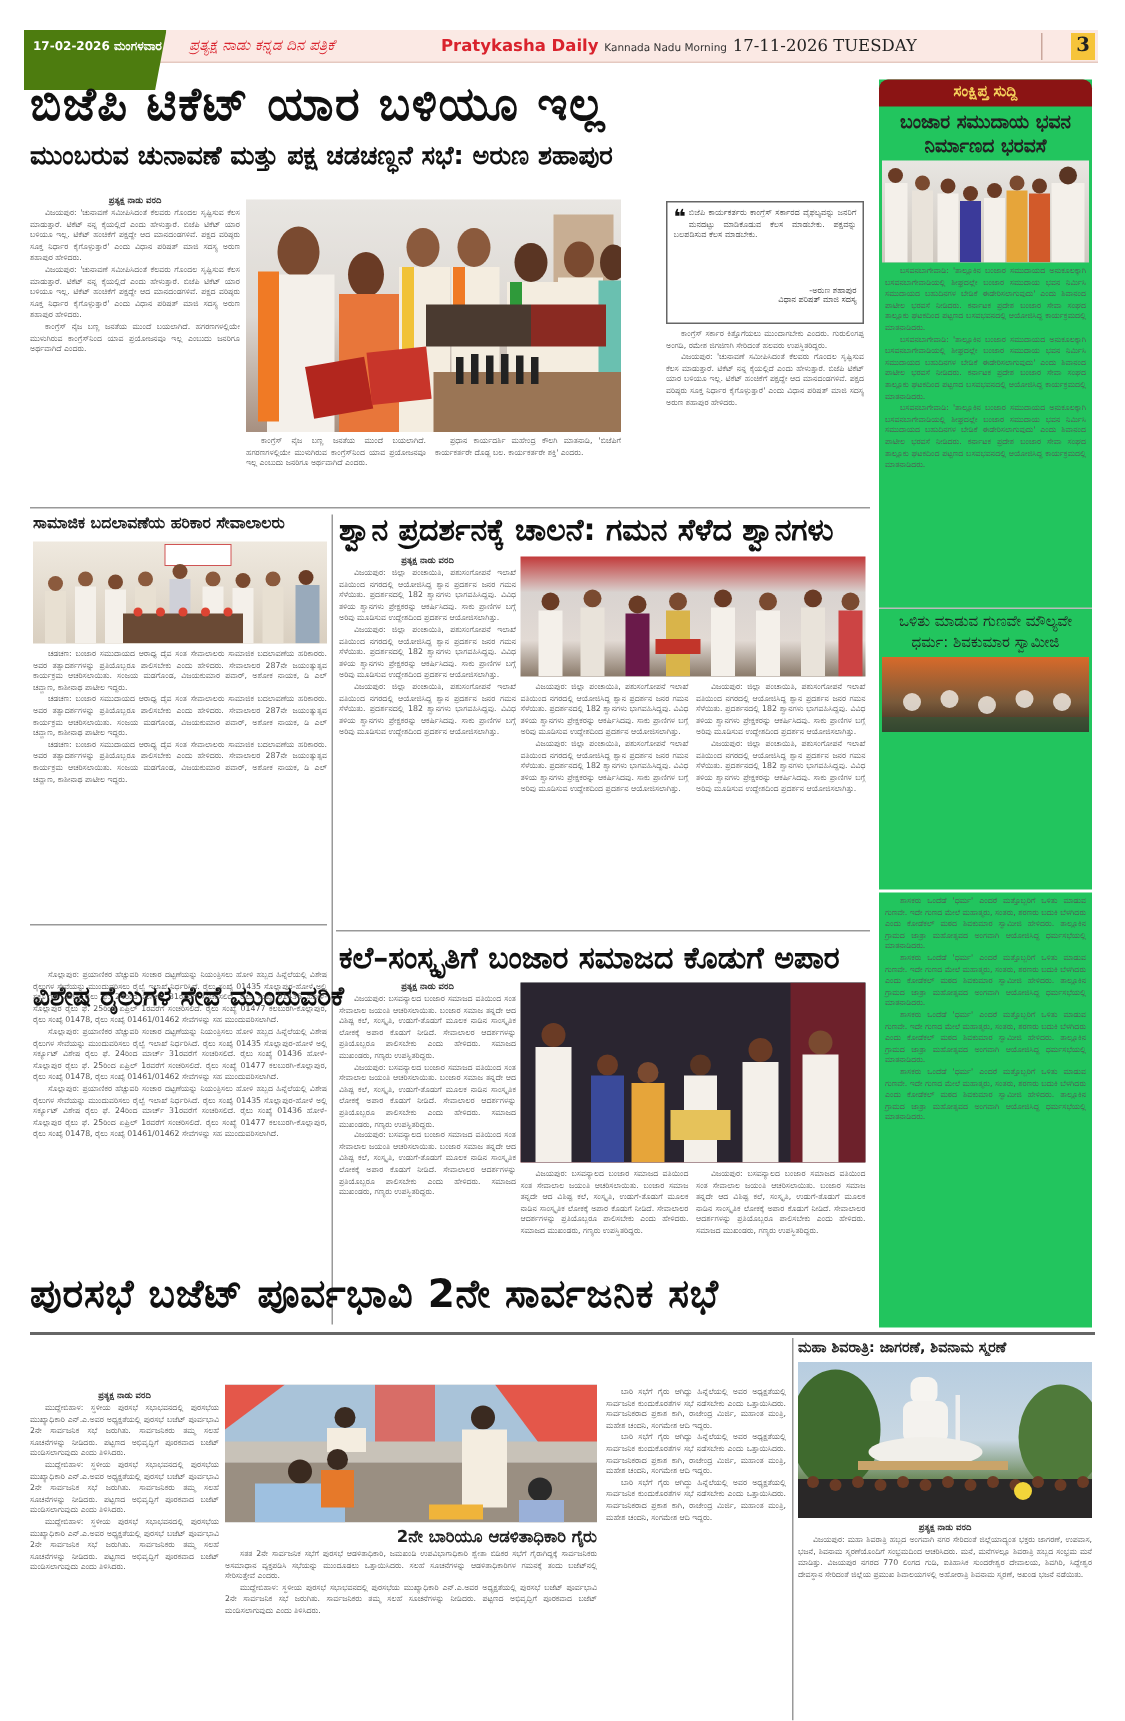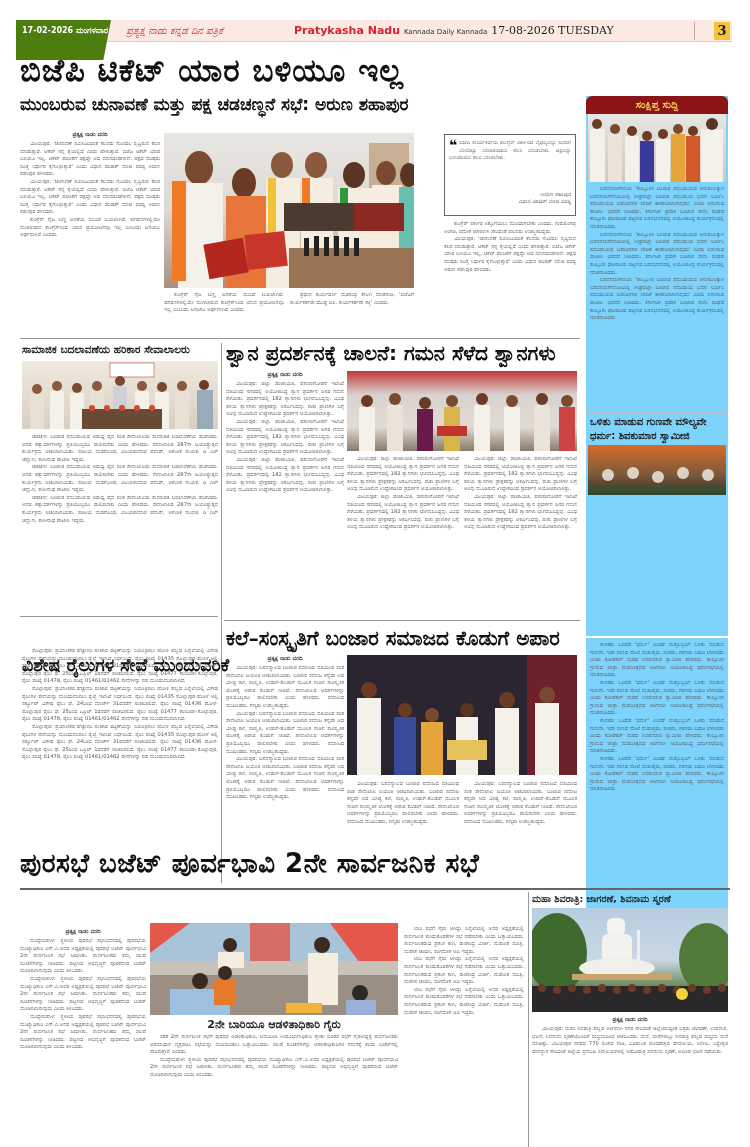--- a/index.html
+++ b/index.html
@@ -15,35 +15,35 @@
   .mast-sep{left:678px;top:2px;width:1px;height:18px;background:#c9a79c;}
   .mast-page{left:698px;top:2px;width:16px;height:18px;background:#f6c43a;color:#222;font-family:"DejaVu Serif",serif;font-weight:bold;font-size:13px;text-align:center;line-height:18px;}
   
   .h1{font-weight:bold;color:#111;letter-spacing:1px;white-space:nowrap;}
   .rule{background:#999;height:1px;}
   .vrule{background:#999;width:1px;}
   .body-text{font-size:5.2px;line-height:7.6px;color:#555;text-align:justify;overflow:hidden;}
   .body-text p{text-indent:10px;}
   .byline{font-size:5.6px;font-weight:bold;text-align:center;color:#333;}
   .photo{overflow:hidden;}
-  .sidebar{background:#7dd3fc;margin-top:43px;}
+  .sidebar{background:#22c55e;}
   .side-tag{background:#8b1414;color:#f6d25c;font-weight:bold;text-align:center;font-size:10px;border-radius:6px 6px 0 0;}
   .quote-box{border:1px solid #666;background:#fff;padding:4px;}
   .sechead{font-weight:bold;color:#222;white-space:nowrap;overflow:hidden;}
 </style>
 </head>
 <body>
 
 <div class="abs mast">
   <div class="abs mast-date">17-02-2026 ಮಂಗಳವಾರ</div>
   <div class="abs mast-kn">ಪ್ರತ್ಯಕ್ಷ ನಾಡು ಕನ್ನಡ ದಿನ ಪತ್ರಿಕೆ</div>
   <div class="abs mast-en">
-    <span>Pratykasha Nadu</span>
-    <small>Kannada Daily Kannada</small>
-    <span class="dt">17-08-2026 TUESDAY</span>
+    <span>Pratykasha Daily</span>
+    <small>Kannada Nadu Morning</small>
+    <span class="dt">17-11-2026 TUESDAY</span>
   </div>
   <div class="abs mast-sep"></div>
   <div class="abs mast-page">3</div>
 </div>
 
 <div class="abs h1" style="left:20px;top:52px;font-size:31px;">ಬಿಜೆಪಿ ಟಿಕೆಟ್ ಯಾರ ಬಳಿಯೂ ಇಲ್ಲ</div>
 <div class="abs h1" style="left:20px;top:94px;font-size:17px;letter-spacing:0;">ಮುಂಬರುವ ಚುನಾವಣೆ ಮತ್ತು ಪಕ್ಷ ಚಡಚಣ್ಧನೆ ಸಭೆ: ಅರುಣ ಶಹಾಪುರ</div>
 
 <div class="abs" style="left:20px;top:131px;width:140px;">
   <div class="byline">ಪ್ರತ್ಯಕ್ಷ ನಾಡು ವರದಿ</div>
@@ -109,20 +109,21 @@
   <div style="font-size:5.4px;text-align:right;color:#444;">-ಅರುಣ ಶಹಾಪುರ</div>
   <div style="font-size:5.4px;text-align:right;color:#444;">ವಿಧಾನ ಪರಿಷತ್ ಮಾಜಿ ಸದಸ್ಯ</div>
 </div>
 <div class="abs body-text" style="left:444px;top:220px;width:132px;height:110px;">
   <p>ಕಾಂಗ್ರೆಸ್ ಸರ್ಕಾರ ಕಿತ್ತೊಗೆಯಲು ಮುಂದಾಗಬೇಕು ಎಂದರು. ಗುರುಲಿಂಗಪ್ಪ ಅಂಗಡಿ, ರಮೇಶ ಜಿಗಜಿಣಗಿ ಸೇರಿದಂತೆ ಹಲವರು ಉಪಸ್ಥಿತರಿದ್ದರು.</p>
   <p>ವಿಜಯಪುರ: 'ಚುನಾವಣೆ ಸಮೀಪಿಸಿದಂತೆ ಕೆಲವರು ಗೊಂದಲ ಸೃಷ್ಟಿಸುವ ಕೆಲಸ ಮಾಡುತ್ತಾರೆ. ಟಿಕೆಟ್ ನನ್ನ ಕೈಯಲ್ಲಿದೆ ಎಂದು ಹೇಳುತ್ತಾರೆ. ಬಿಜೆಪಿ ಟಿಕೆಟ್ ಯಾರ ಬಳಿಯೂ ಇಲ್ಲ. ಟಿಕೆಟ್ ಹಂಚಿಕೆಗೆ ಪಕ್ಷದ್ದೇ ಆದ ಮಾನದಂಡಗಳಿವೆ. ಪಕ್ಷದ ವರಿಷ್ಠರು ಸೂಕ್ತ ನಿರ್ಧಾರ ಕೈಗೊಳ್ಳುತ್ತಾರೆ' ಎಂದು ವಿಧಾನ ಪರಿಷತ್ ಮಾಜಿ ಸದಸ್ಯ ಅರುಣ ಶಹಾಪುರ ಹೇಳಿದರು.</p>
 </div>
 
 <div class="abs sidebar" style="left:586px;top:53px;width:142px;height:540px;">
   <div class="side-tag" style="height:18px;line-height:18px;">ಸಂಕ್ಷಿಪ್ತ ಸುದ್ದಿ</div>
+  <div style="font-size:12.5px;font-weight:bold;line-height:16px;text-align:center;padding:2px 2px;color:#222;">ಬಂಜಾರ ಸಮುದಾಯ ಭವನ ನಿರ್ಮಾಣದ ಭರವಸೆ</div>
   <div class="photo" style="height:68px;margin:0 2px;background:linear-gradient(180deg,#e8e6e2,#cfc8c0);">
     <svg width="138" height="68" viewBox="0 0 138 68">
       <g>
         <rect x="2" y="15" width="15" height="53" fill="#f4f0ea"></rect>
           <circle cx="9" cy="10" r="5" fill="#6a3b25"></circle>
         <rect x="20" y="20" width="14" height="48" fill="#e9e3da"></rect>
           <circle cx="27" cy="15" r="5" fill="#7a4a30"></circle>
         <rect x="37" y="22" width="14" height="46" fill="#f4f0ea"></rect>
           <circle cx="44" cy="17" r="5" fill="#6a3b25"></circle>
         <rect x="52" y="27" width="14" height="41" fill="#3b3a9a"></rect>
@@ -136,21 +137,21 @@
         <rect x="113" y="15" width="22" height="53" fill="#f4f0ea"></rect>
           <circle cx="124" cy="10" r="6" fill="#5a3523"></circle>
       </g>
     </svg>
   </div>
   <div class="body-text" style="padding:3px 4px;height:230px;">
     <p>ಬಸವನಬಾಗೇವಾಡಿ: 'ತಾಲ್ಲೂಕಿನ ಬಂಜಾರ ಸಮುದಾಯದ ಅನುಕೂಲಕ್ಕಾಗಿ ಬಸವನಬಾಗೇವಾಡಿಯಲ್ಲಿ ಶೀಘ್ರದಲ್ಲೇ ಬಂಜಾರ ಸಮುದಾಯ ಭವನ ನಿರ್ಮಿಸಿ ಸಮುದಾಯದ ಬಹುದಿನಗಳ ಬೇಡಿಕೆ ಈಡೇರಿಸಲಾಗುವುದು' ಎಂದು ಶಿವಾನಂದ ಪಾಟೀಲ ಭರವಸೆ ನೀಡಿದರು. ಕರ್ನಾಟಕ ಪ್ರದೇಶ ಬಂಜಾರ ಸೇವಾ ಸಂಘದ ತಾಲ್ಲೂಕು ಘಟಕದಿಂದ ಪಟ್ಟಣದ ಬಸವಭವನದಲ್ಲಿ ಆಯೋಜಿಸಿದ್ದ ಕಾರ್ಯಕ್ರಮದಲ್ಲಿ ಮಾತನಾಡಿದರು.</p>
     <p>ಬಸವನಬಾಗೇವಾಡಿ: 'ತಾಲ್ಲೂಕಿನ ಬಂಜಾರ ಸಮುದಾಯದ ಅನುಕೂಲಕ್ಕಾಗಿ ಬಸವನಬಾಗೇವಾಡಿಯಲ್ಲಿ ಶೀಘ್ರದಲ್ಲೇ ಬಂಜಾರ ಸಮುದಾಯ ಭವನ ನಿರ್ಮಿಸಿ ಸಮುದಾಯದ ಬಹುದಿನಗಳ ಬೇಡಿಕೆ ಈಡೇರಿಸಲಾಗುವುದು' ಎಂದು ಶಿವಾನಂದ ಪಾಟೀಲ ಭರವಸೆ ನೀಡಿದರು. ಕರ್ನಾಟಕ ಪ್ರದೇಶ ಬಂಜಾರ ಸೇವಾ ಸಂಘದ ತಾಲ್ಲೂಕು ಘಟಕದಿಂದ ಪಟ್ಟಣದ ಬಸವಭವನದಲ್ಲಿ ಆಯೋಜಿಸಿದ್ದ ಕಾರ್ಯಕ್ರಮದಲ್ಲಿ ಮಾತನಾಡಿದರು.</p>
     <p>ಬಸವನಬಾಗೇವಾಡಿ: 'ತಾಲ್ಲೂಕಿನ ಬಂಜಾರ ಸಮುದಾಯದ ಅನುಕೂಲಕ್ಕಾಗಿ ಬಸವನಬಾಗೇವಾಡಿಯಲ್ಲಿ ಶೀಘ್ರದಲ್ಲೇ ಬಂಜಾರ ಸಮುದಾಯ ಭವನ ನಿರ್ಮಿಸಿ ಸಮುದಾಯದ ಬಹುದಿನಗಳ ಬೇಡಿಕೆ ಈಡೇರಿಸಲಾಗುವುದು' ಎಂದು ಶಿವಾನಂದ ಪಾಟೀಲ ಭರವಸೆ ನೀಡಿದರು. ಕರ್ನಾಟಕ ಪ್ರದೇಶ ಬಂಜಾರ ಸೇವಾ ಸಂಘದ ತಾಲ್ಲೂಕು ಘಟಕದಿಂದ ಪಟ್ಟಣದ ಬಸವಭವನದಲ್ಲಿ ಆಯೋಜಿಸಿದ್ದ ಕಾರ್ಯಕ್ರಮದಲ್ಲಿ ಮಾತನಾಡಿದರು.</p>
   </div>
-  <div style="font-size:10px;font-weight:bold;line-height:14px;padding:2px 4px;color:#222;border-top:1px solid #bbb;">ಒಳಿತು ಮಾಡುವ ಗುಣವೇ ಮೌಲ್ಯವೇ ಧರ್ಮ: ಶಿವಕುಮಾರ ಸ್ವಾಮೀಜಿ</div>
+  <div style="font-size:10px;font-weight:normal;line-height:14px;padding:2px 4px;color:#222;border-top:1px solid #bbb;text-align:center;">ಒಳಿತು ಮಾಡುವ ಗುಣವೇ ಮೌಲ್ಯವೇ ಧರ್ಮ: ಶಿವಕುಮಾರ ಸ್ವಾಮೀಜಿ</div>
   <div class="photo" style="height:50px;margin:0 2px;background:linear-gradient(180deg,#d86a2a,#7a5a3a 60%,#3a2a20);">
     <svg width="138" height="50" viewBox="0 0 138 50">
       <g fill="#f4f0ea" opacity="0.8">
           <circle cx="20" cy="30" r="6"></circle>
           <circle cx="45" cy="28" r="6"></circle>
           <circle cx="70" cy="32" r="6"></circle>
           <circle cx="95" cy="28" r="6"></circle>
           <circle cx="120" cy="30" r="6"></circle>
         </g>
       <rect x="0" y="40" width="138" height="10" fill="#2f5a3a" opacity="0.6"></rect>
@@ -320,21 +321,21 @@
       <rect x="158" y="30" width="30" height="52" fill="#f4ede0"></rect>
     <circle cx="50" cy="58" r="8" fill="#3a2a20"></circle>
       <rect x="20" y="66" width="60" height="26" fill="#9ec0e0"></rect>
     <circle cx="75" cy="50" r="7" fill="#3a2a20"></circle>
       <rect x="64" y="57" width="22" height="25" fill="#e6792a"></rect>
     <circle cx="210" cy="70" r="8" fill="#2a2a2a"></circle>
       <rect x="196" y="77" width="30" height="15" fill="#9ab0d8"></rect>
     <rect x="136" y="80" width="36" height="10" fill="#f0b43a"></rect>
   </svg>
 </div>
-<div class="abs" style="left:150px;top:1018px;width:248px;font-size:11px;font-weight:bold;text-align:center;color:#222;">2ನೇ ಬಾರಿಯೂ ಆಡಳಿತಾಧಿಕಾರಿ ಗೈರು</div>
+<div class="abs" style="left:150px;top:1018px;width:248px;font-size:11px;font-weight:bold;text-align:right;color:#222;">2ನೇ ಬಾರಿಯೂ ಆಡಳಿತಾಧಿಕಾರಿ ಗೈರು</div>
 <div class="abs body-text" style="left:150px;top:1033px;width:248px;height:110px;">
   <p>ಸತತ 2ನೇ ಸಾರ್ವಜನಿಕ ಸಭೆಗೆ ಪುರಸಭೆ ಆಡಳಿತಾಧಿಕಾರಿ, ಜಮಖಂಡಿ ಉಪವಿಭಾಗಾಧಿಕಾರಿ ಶ್ವೇತಾ ಬಿಡಿಕರ ಸಭೆಗೆ ಗೈರಾಗಿದ್ದಕ್ಕೆ ಸಾರ್ವಜನಿಕರು ಅಸಮಾಧಾನ ವ್ಯಕ್ತಪಡಿಸಿ ಸಭೆಯನ್ನು ಮುಂದೂಡಲು ಒತ್ತಾಯಿಸಿದರು. ಸಲಹೆ ಸೂಚನೆಗಳನ್ನು ಆಡಳಿತಾಧಿಕಾರಿಗಳ ಗಮನಕ್ಕೆ ತಂದು ಬಜೆಟ್‌ನಲ್ಲಿ ಸೇರಿಸುತ್ತೇವೆ ಎಂದರು.</p>
   <p>ಮುದ್ದೇಬಿಹಾಳ: ಸ್ಥಳೀಯ ಪುರಸಭೆ ಸಭಾಭವನದಲ್ಲಿ ಪುರಸಭೆಯ ಮುಖ್ಯಾಧಿಕಾರಿ ಎನ್.ಎ.ಅವರ ಅಧ್ಯಕ್ಷತೆಯಲ್ಲಿ ಪುರಸಭೆ ಬಜೆಟ್ ಪೂರ್ವಭಾವಿ 2ನೇ ಸಾರ್ವಜನಿಕ ಸಭೆ ಜರುಗಿತು. ಸಾರ್ವಜನಿಕರು ತಮ್ಮ ಸಲಹೆ ಸೂಚನೆಗಳನ್ನು ನೀಡಿದರು. ಪಟ್ಟಣದ ಅಭಿವೃದ್ಧಿಗೆ ಪೂರಕವಾದ ಬಜೆಟ್ ಮಂಡಿಸಲಾಗುವುದು ಎಂದು ತಿಳಿಸಿದರು.</p>
 </div>
 <div class="abs body-text" style="left:404px;top:925px;width:120px;height:218px;">
   <p>ಬಾರಿ ಸಭೆಗೆ ಗೈರು ಆಗಿದ್ದು ಹಿನ್ನೆಲೆಯಲ್ಲಿ ಅವರ ಅಧ್ಯಕ್ಷತೆಯಲ್ಲಿ ಸಾರ್ವಜನಿಕ ಕುಂದುಕೊರತೆಗಳ ಸಭೆ ನಡೆಸಬೇಕು ಎಂದು ಒತ್ತಾಯಿಸಿದರು. ಸಾರ್ವಜನಿಕರಾದ ಪ್ರಕಾಶ ಕಾಗಿ, ರಾಜೇಂದ್ರ ಮಿರ್ಜಿ, ಮಹಾಂತ ಮಂತ್ರಿ, ಮಹೇಶ ಚಂದನಿ, ಸಂಗಮೇಶ ಆದಿ ಇದ್ದರು.</p>
   <p>ಬಾರಿ ಸಭೆಗೆ ಗೈರು ಆಗಿದ್ದು ಹಿನ್ನೆಲೆಯಲ್ಲಿ ಅವರ ಅಧ್ಯಕ್ಷತೆಯಲ್ಲಿ ಸಾರ್ವಜನಿಕ ಕುಂದುಕೊರತೆಗಳ ಸಭೆ ನಡೆಸಬೇಕು ಎಂದು ಒತ್ತಾಯಿಸಿದರು. ಸಾರ್ವಜನಿಕರಾದ ಪ್ರಕಾಶ ಕಾಗಿ, ರಾಜೇಂದ್ರ ಮಿರ್ಜಿ, ಮಹಾಂತ ಮಂತ್ರಿ, ಮಹೇಶ ಚಂದನಿ, ಸಂಗಮೇಶ ಆದಿ ಇದ್ದರು.</p>
   <p>ಬಾರಿ ಸಭೆಗೆ ಗೈರು ಆಗಿದ್ದು ಹಿನ್ನೆಲೆಯಲ್ಲಿ ಅವರ ಅಧ್ಯಕ್ಷತೆಯಲ್ಲಿ ಸಾರ್ವಜನಿಕ ಕುಂದುಕೊರತೆಗಳ ಸಭೆ ನಡೆಸಬೇಕು ಎಂದು ಒತ್ತಾಯಿಸಿದರು. ಸಾರ್ವಜನಿಕರಾದ ಪ್ರಕಾಶ ಕಾಗಿ, ರಾಜೇಂದ್ರ ಮಿರ್ಜಿ, ಮಹಾಂತ ಮಂತ್ರಿ, ಮಹೇಶ ಚಂದನಿ, ಸಂಗಮೇಶ ಆದಿ ಇದ್ದರು.</p>
 </div>
 

